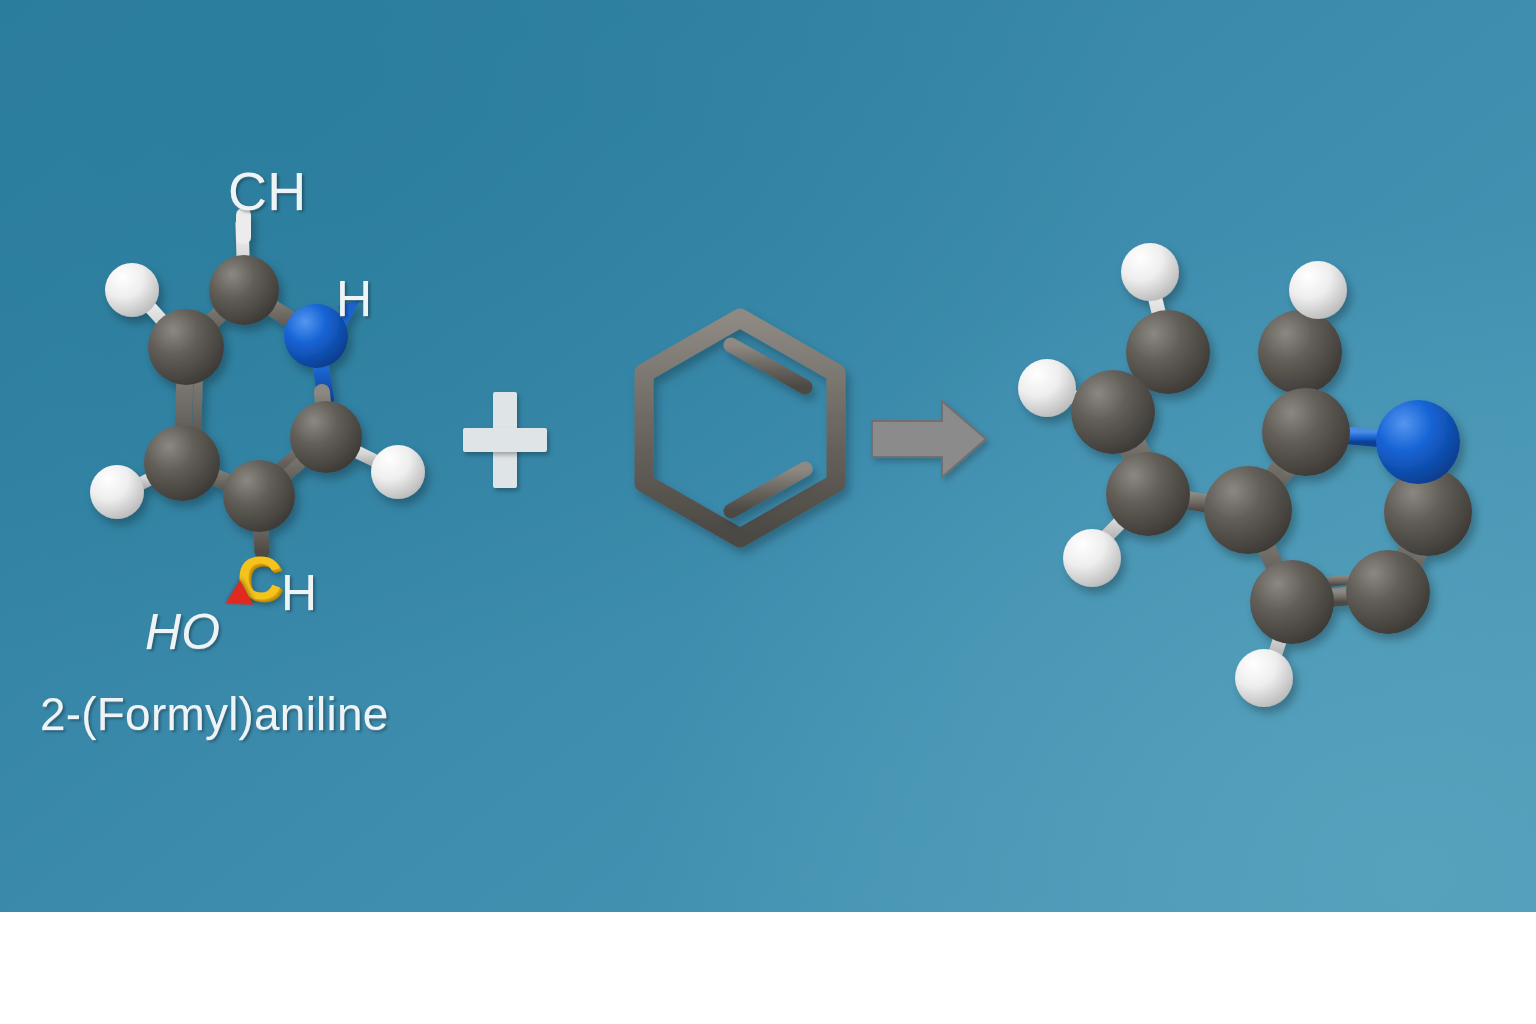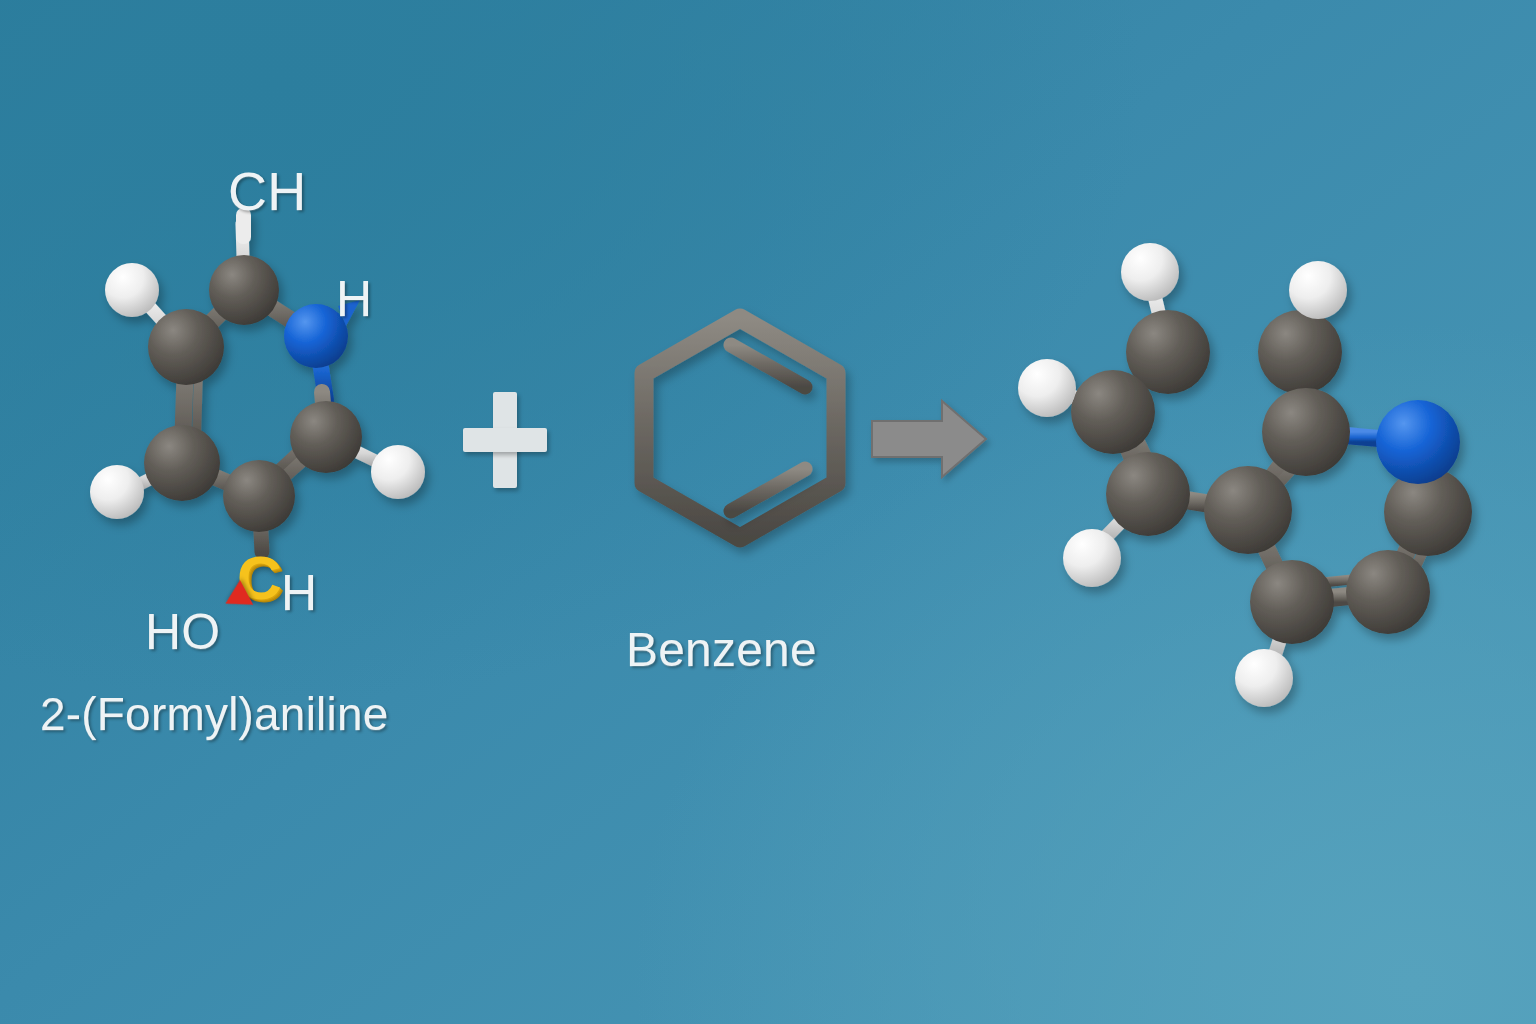--- a/index.html
+++ b/index.html
@@ -2,21 +2,21 @@
 <html><head>
 <meta charset="utf-8">
 <title>Synthesis of Isoquinoline</title>
 <style>
   * { margin:0; padding:0; box-sizing:border-box; }
   html,body{
     width:1536px; height:1024px; overflow:hidden;
     font-family:"Liberation Sans","DejaVu Sans",sans-serif;
   }
   #scene{
-    position:relative; width:1536px; height:1024px;
+    position:relative; width:1536px; height:912px;
     background:
       radial-gradient(ellipse 1400px 1000px at 18% 8%, #2c7e9e 0%, rgba(44,126,158,0) 62%),
       radial-gradient(ellipse 1300px 1100px at 92% 96%, #56a2bd 0%, rgba(86,162,189,0) 60%),
       linear-gradient(142deg,#2b7c9c 0%, #3b8aac 45%, #4c9ab8 100%);
     overflow:hidden;
   }
 
   
   .lbl{
     position:absolute; color:#eef3f5; white-space:nowrap;
@@ -29,21 +29,21 @@
     left:50%; transform:translateX(-50%);
     top:818px; font-size:84px; color:#f1f5f7;
     text-shadow: 3px 4px 5px rgba(0,0,0,.30);
   }
   #label-reactant1{ left:40px;  top:687px; font-size:46px; }
   #label-reactant2{ left:626px; top:622px; font-size:48px; }
   #label-product{   left:1098px;top:728px; font-size:48px; }
 
   #lbl-ch { left:228px; top:160px; font-size:54px; }
   #lbl-h1 { left:336px; top:270px; font-size:50px; }
-  #lbl-ho { left:145px; top:603px; font-size:50px; }
+  #lbl-ho { left:145px; top:603px; font-size:50px;font-style:italic; }
   #lbl-h2 { left:281px; top:564px; font-size:50px; }
 
   
   #yellowC{
     position:absolute; left:237px; top:548px; width:56px; height:62px;
     font-size:62px; line-height:60px; font-weight:700; color:#f6c21c;
     text-shadow:
       1px 1px 0 #d9a40d, 2px 2px 0 #c7950b, 3px 3px 0 #b4860a,
       4px 5px 6px rgba(0,0,0,.35);
   }
@@ -189,21 +189,20 @@
     <g filter="url(#soft2)" stroke="url(#gHex)" stroke-width="19" stroke-linecap="round" stroke-linejoin="round" fill="none">
       <polygon points="740,318 836,373 836,483 740,538 644,483 644,373"></polygon>
     </g>
     <g filter="url(#soft2)" stroke="url(#gHex)" stroke-width="15" stroke-linecap="round" fill="none">
       <line x1="663" y1="386" x2="663" y2="470"></line>
       <line x1="731" y1="345" x2="805" y2="387"></line>
       <line x1="731" y1="511" x2="805" y2="469"></line>
     </g>
   </svg>
 
-  <div class="lbl" id="label-reactant2">Benzene</div>
 
   <svg class="molsvg" viewBox="0 0 1536 1024" xmlns="http://www.w3.org/2000/svg">
     <defs>
       <filter id="soft3" x="-40%" y="-40%" width="180%" height="180%">
         <feDropShadow dx="3" dy="4" stdDeviation="3" flood-color="#000" flood-opacity=".22"></feDropShadow>
       </filter>
     </defs>
     <path filter="url(#soft3)" d="M872,421 L942,421 L942,401 L986,439 L942,477 L942,457 L872,457 Z" fill="#8b8b8b" stroke="#6f6f6f" stroke-width="2"></path>
   </svg>
 

